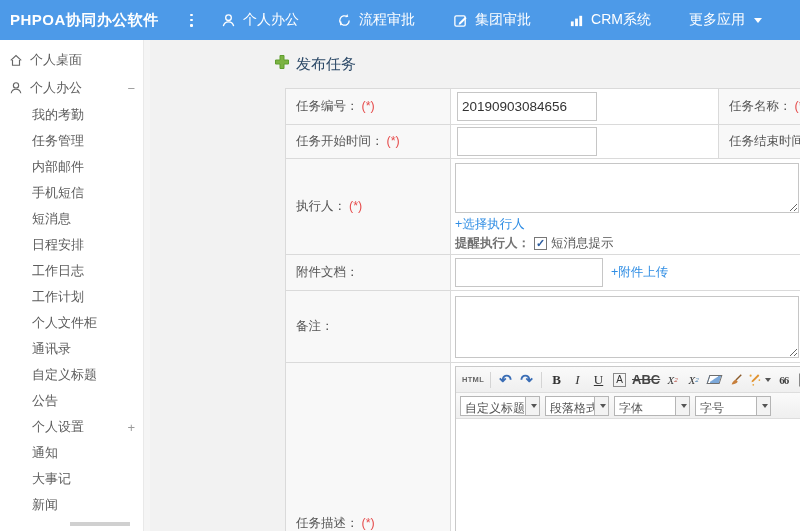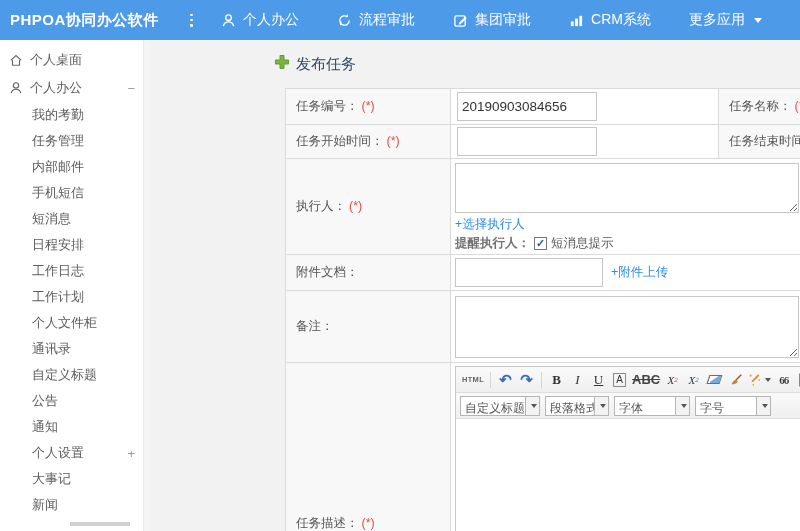--- a/index.html
+++ b/index.html
@@ -184,26 +184,26 @@
   <div class="side-item sub">
       <span>通讯录</span>
     </div>
   <div class="side-item sub">
       <span>自定义标题</span>
     </div>
   <div class="side-item sub">
       <span>公告</span>
     </div>
   <div class="side-item sub">
-      <span>通知</span>
-    </div>
-  <div class="side-item sub">
     <span>个人设置</span>
     <span class="toggle">+</span>
   </div>
+  <div class="side-item sub">
+      <span>通知</span>
+    </div>
   <div class="side-item sub">
       <span>大事记</span>
     </div>
   <div class="side-item sub">
       <span>新闻</span>
     </div>
   <div class="side-blur"></div>
 </aside>
 <div class="side-strip"></div>
 

